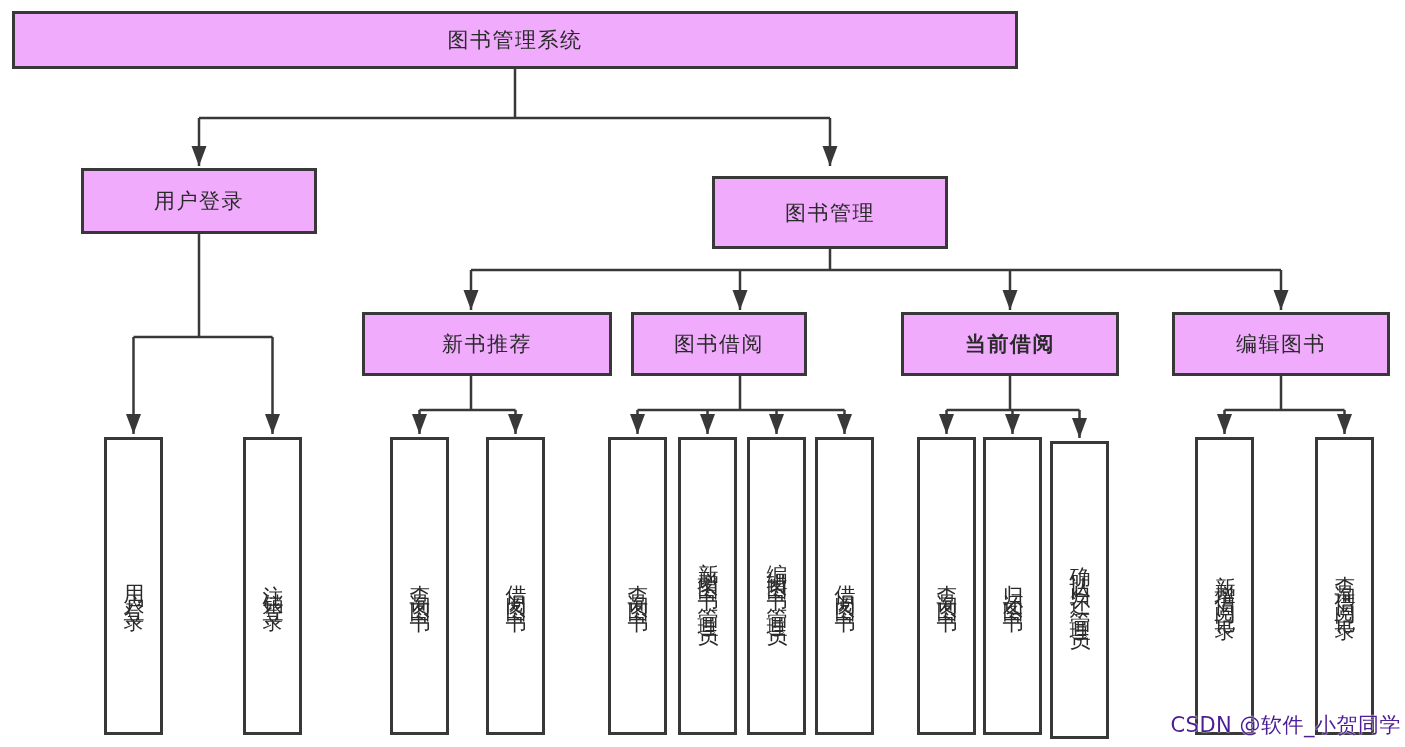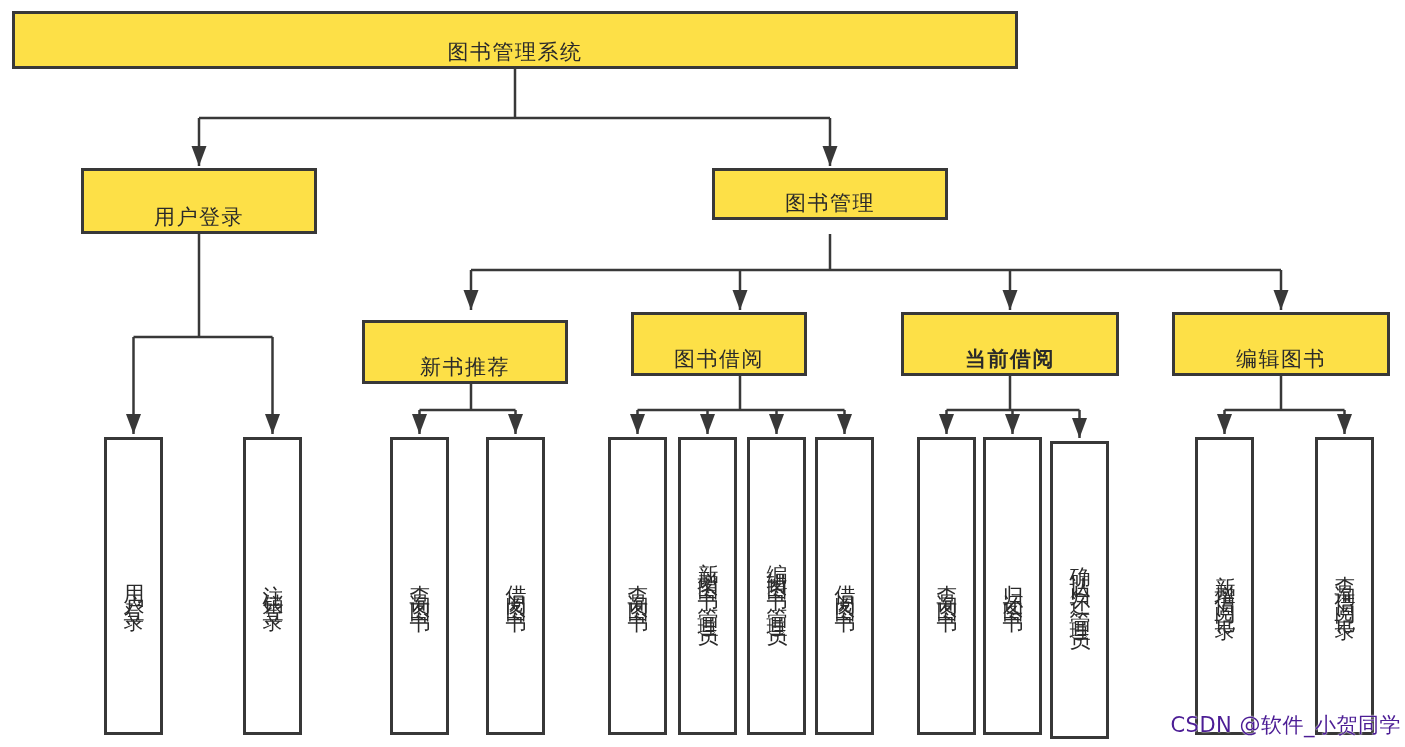--- a/index.html
+++ b/index.html
@@ -15,23 +15,23 @@
   }
   .connectors {
     position: absolute;
     left: 0; top: 0;
     width: 1405px; height: 747px;
     pointer-events: none;
   }
   .hbox {
     position: absolute;
     border: 3px solid #383838;
-    background: #fde047;
+    background: #f0abfc;
     display: flex;
-    align-items: flex-end;
+    align-items: center;
     justify-content: center;
     font-size: 21px;
     letter-spacing: 1.5px;
     color: #2a2a2a;
     z-index: 2;
   }
   .vbox {
     position: absolute;
     border: 3px solid #383838;
     background: #ffffff;
@@ -110,25 +110,25 @@
     </g>
   </svg>
 
   <div class="hbox" style="left:12px; top:11px; width:1006px; height:58px;">
     <span>图书管理系统</span>
   </div>
 
   <div class="hbox" style="left:81px; top:168px; width:236px; height:66px;">
     <span>用户登录</span>
   </div>
-  <div class="hbox" style="left:712px; top:168px; width:236px; height:52px;">
+  <div class="hbox" style="left:712px; top:176px; width:236px; height:73px;">
     <span>图书管理</span>
   </div>
 
-  <div class="hbox" style="left:362px; top:320px; width:206px; height:64px;">
+  <div class="hbox" style="left:362px; top:312px; width:250px; height:64px;">
     <span>新书推荐</span>
   </div>
   <div class="hbox" style="left:631px; top:312px; width:176px; height:64px;">
     <span>图书借阅</span>
   </div>
   <div class="hbox" style="left:901px; top:312px; width:218px; height:64px;font-weight:bold;">
     <span>当前借阅</span>
   </div>
   <div class="hbox" style="left:1172px; top:312px; width:218px; height:64px;">
     <span>编辑图书</span>

